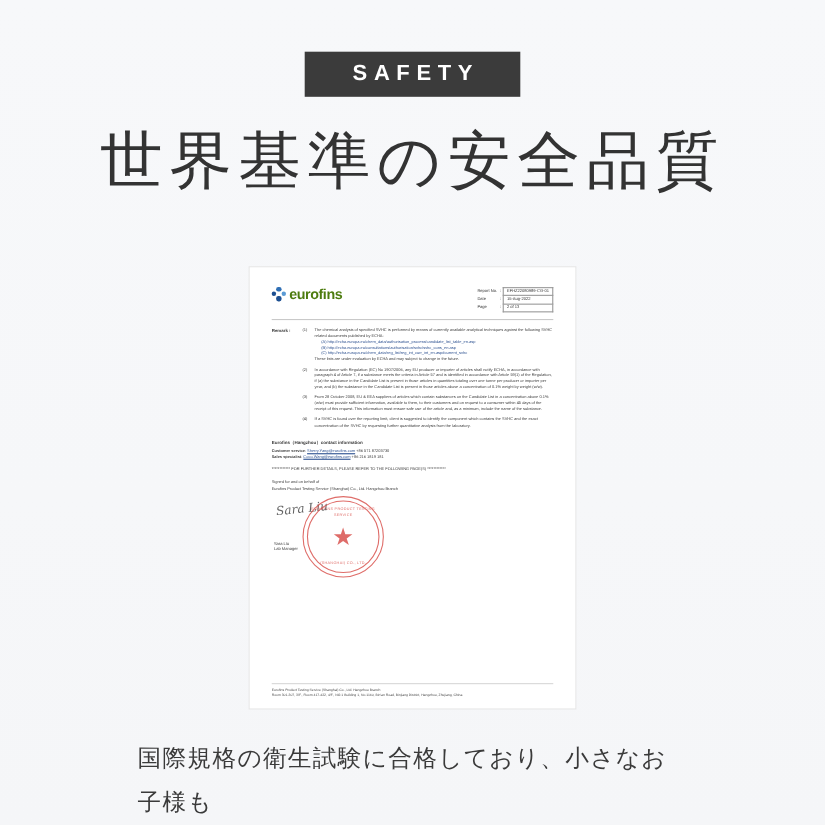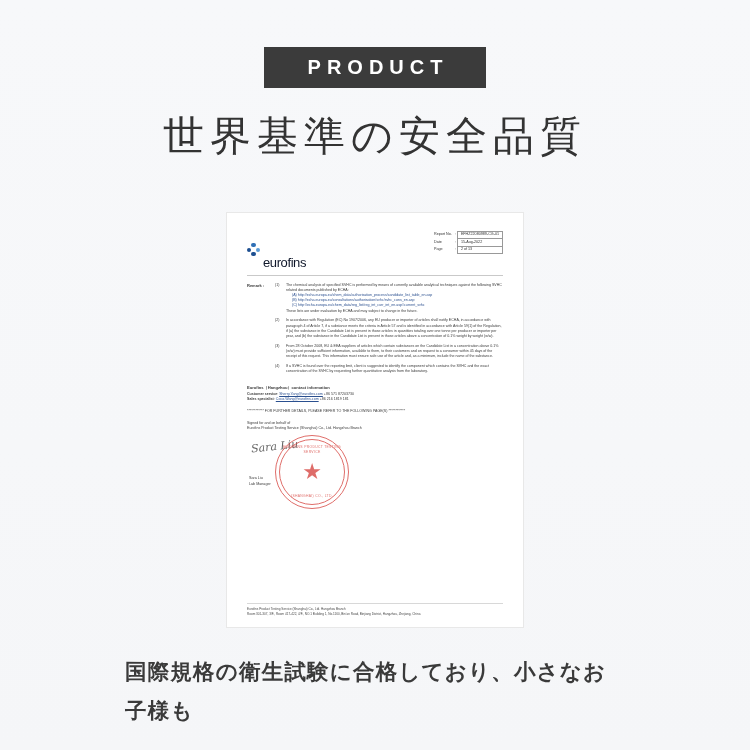--- a/index.html
+++ b/index.html
@@ -31,21 +31,21 @@
     color: #ffffff;
     font-size: 20px;
     letter-spacing: 6px;
     font-weight: 700;
     padding: 10px 38px 11px 44px;
     line-height: 1;
     text-align: center;
   }
   .headline {
     margin-top: 24px;
-    font-size: 41px;
+    font-size: 57px;
     letter-spacing: 6px;
     font-weight: 400;
     color: #333333;
     text-align: center;
     line-height: 1.2;
   }
 
   
   .doc-wrap {
     margin-top: 24px;
@@ -90,25 +90,24 @@
     height: 4.2px;
     border-radius: 50%;
     background: #1d4f91;
   }
   .logo-mark span:nth-child(1){ left: 4.4px; top: 0px;  background:#2f6fb5;}
   .logo-mark span:nth-child(2){ left: 0px;  top: 4.4px; background:#1d4f91;}
   .logo-mark span:nth-child(3){ left: 8.8px;top: 4.4px; background:#5b9bd5;}
   .logo-mark span:nth-child(4){ left: 4.4px;top: 8.8px; background:#1d4f91;}
   .logo-text {
     font-size: 13px;
-    font-weight: 400;
-    color: #0f172a;
+    font-weight: 700;
+    color: #4d7c0f;
     letter-spacing: -0.4px;
     line-height: 1;
-    margin-top: 25px;
   }
   .meta {
     font-size: 3.7px;
     line-height: 1.5;
     color: #333;
   }
   .meta table { border-collapse: collapse; }
   .meta td {
     padding: 0.4px 2px;
     white-space: nowrap;
@@ -245,30 +244,29 @@
 
   
   .caption {
     margin-top: 26px;
     width: 500px;
     font-size: 21.5px;
     line-height: 1.85;
     letter-spacing: 1.2px;
     color: #3a3a3a;
     text-align: left;
-    font-weight: bold;
   }
   .caption span { display: block; }
 </style>
 </head>
 <body>
 
 <div class="page">
 
-  <div class="badge">PRODUCT</div>
+  <div class="badge">SAFETY</div>
 
   <h1 class="headline">世界基準の安全品質</h1>
 
   <div class="doc-wrap">
     <div class="doc-inner">
 
       <div class="doc-top">
         <div class="logo">
           <div class="logo-mark">
             <span></span>

